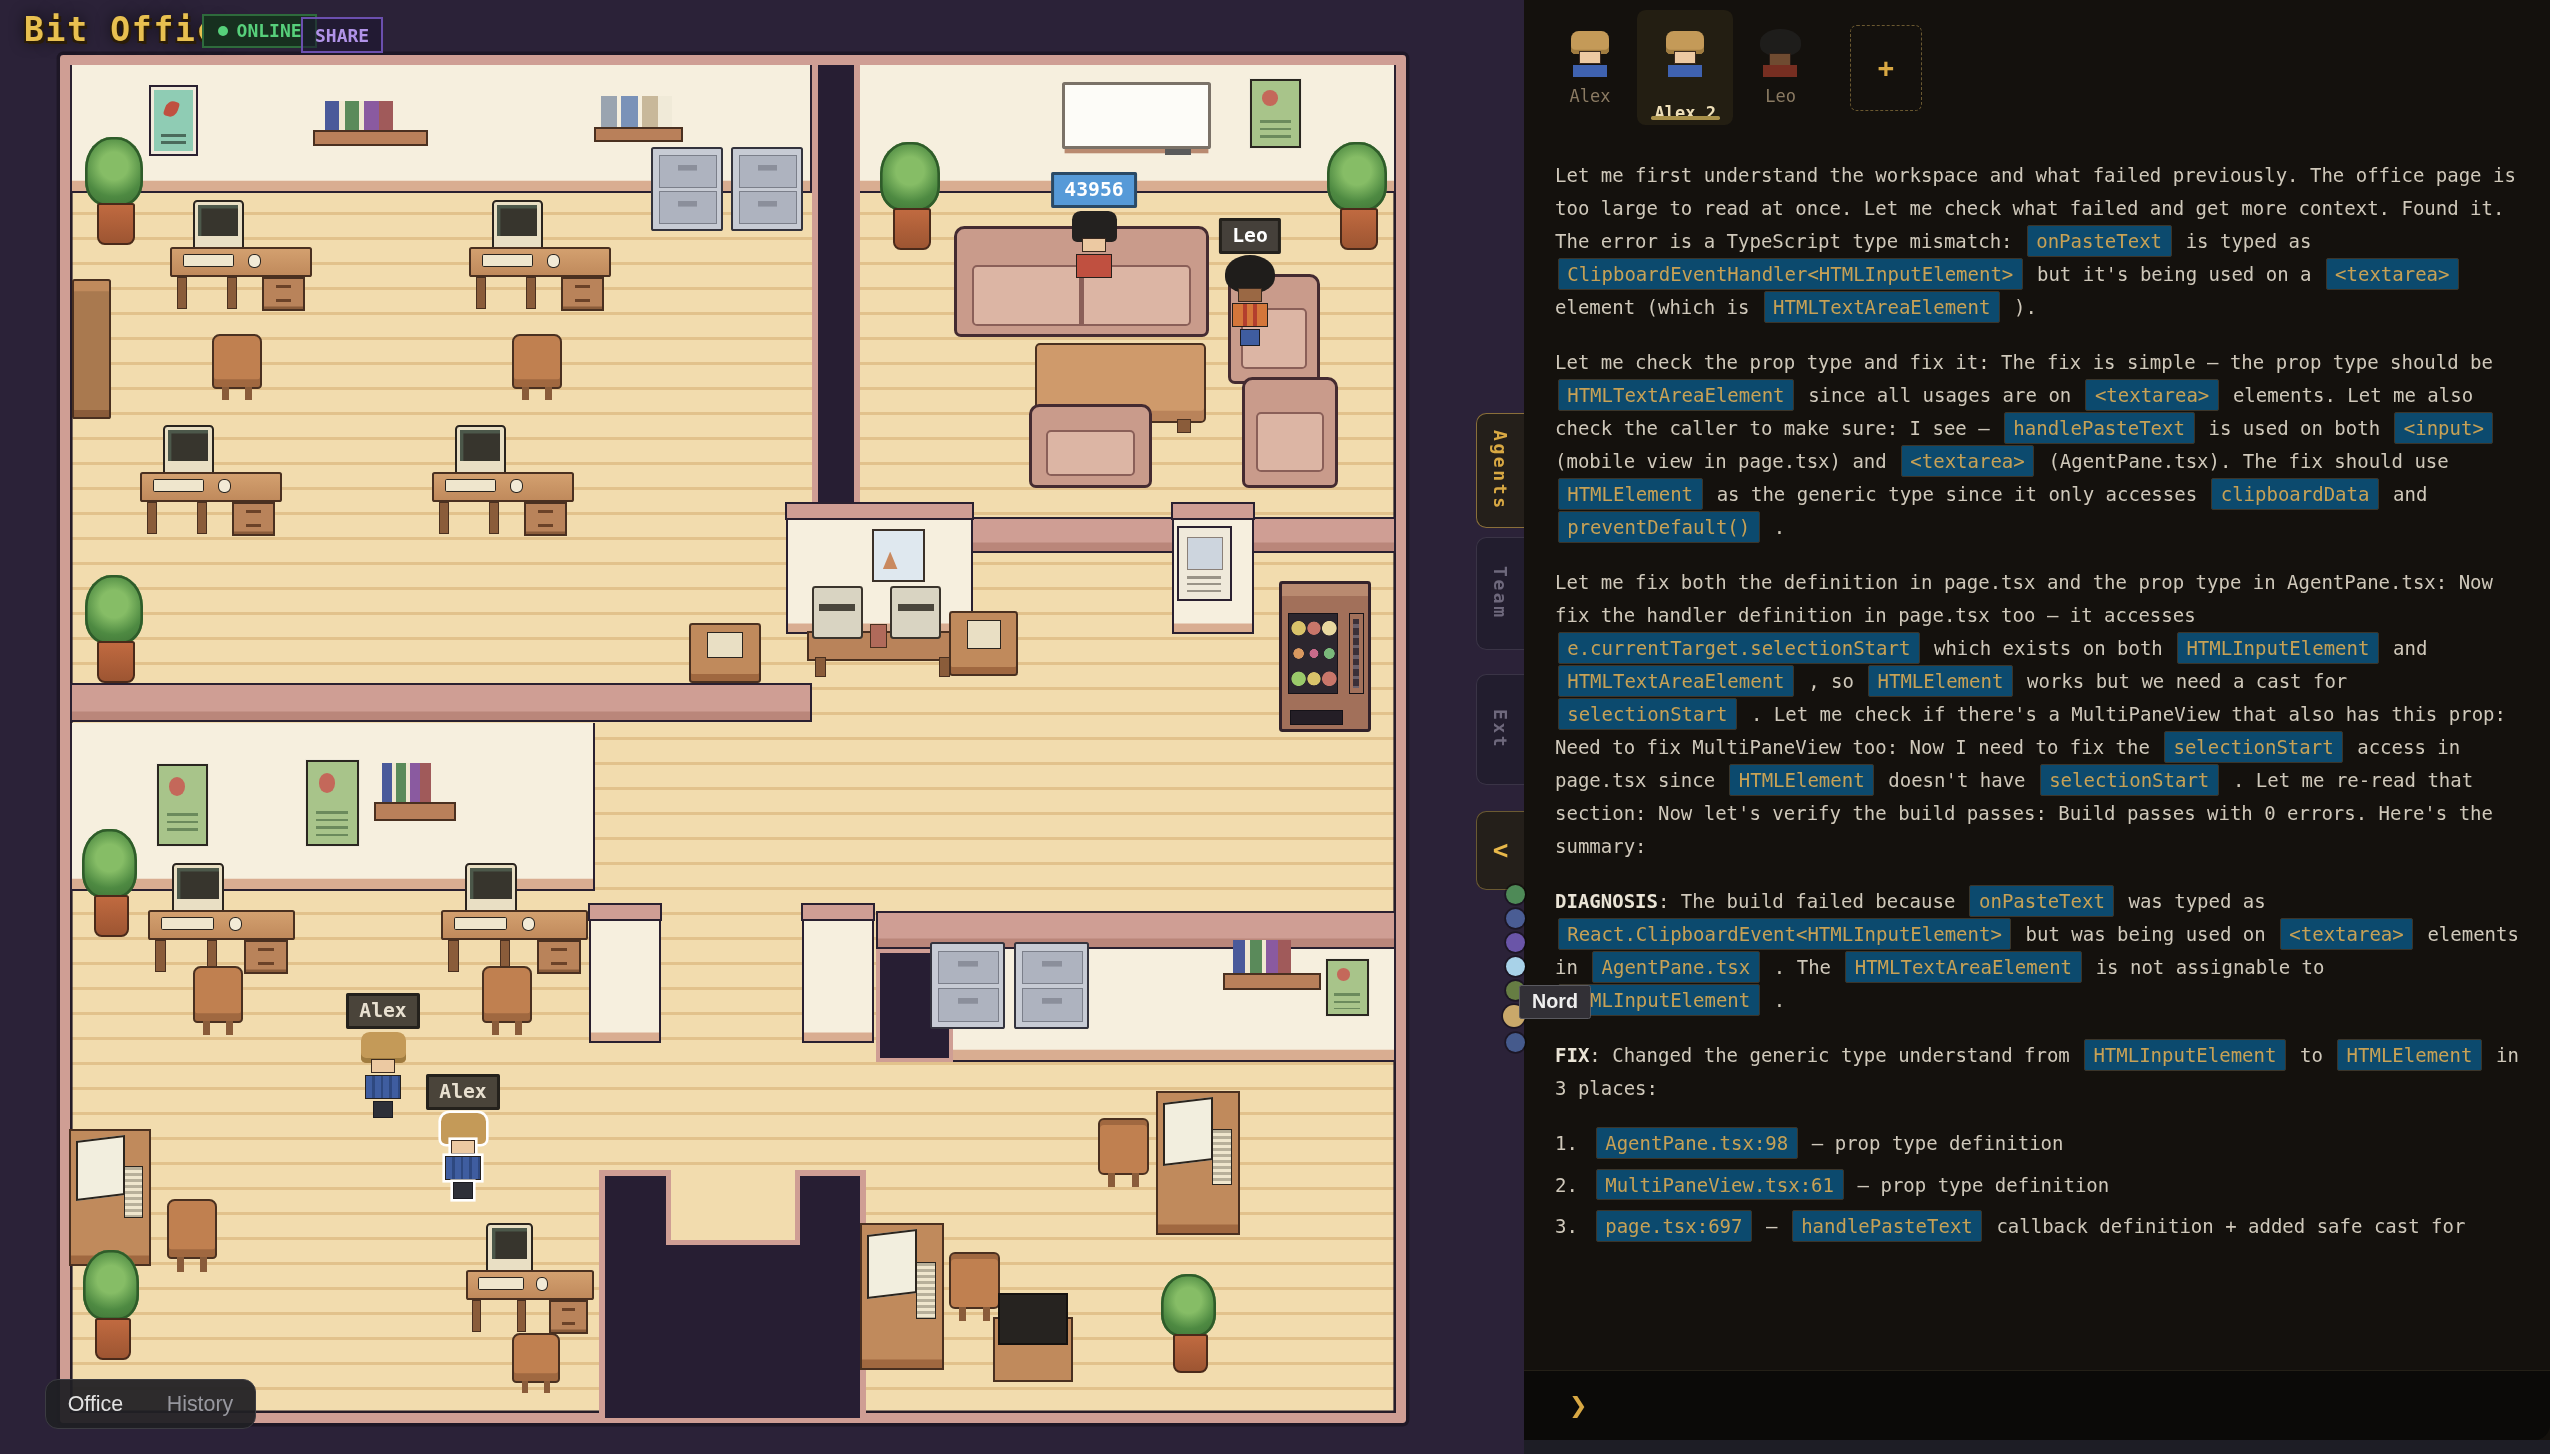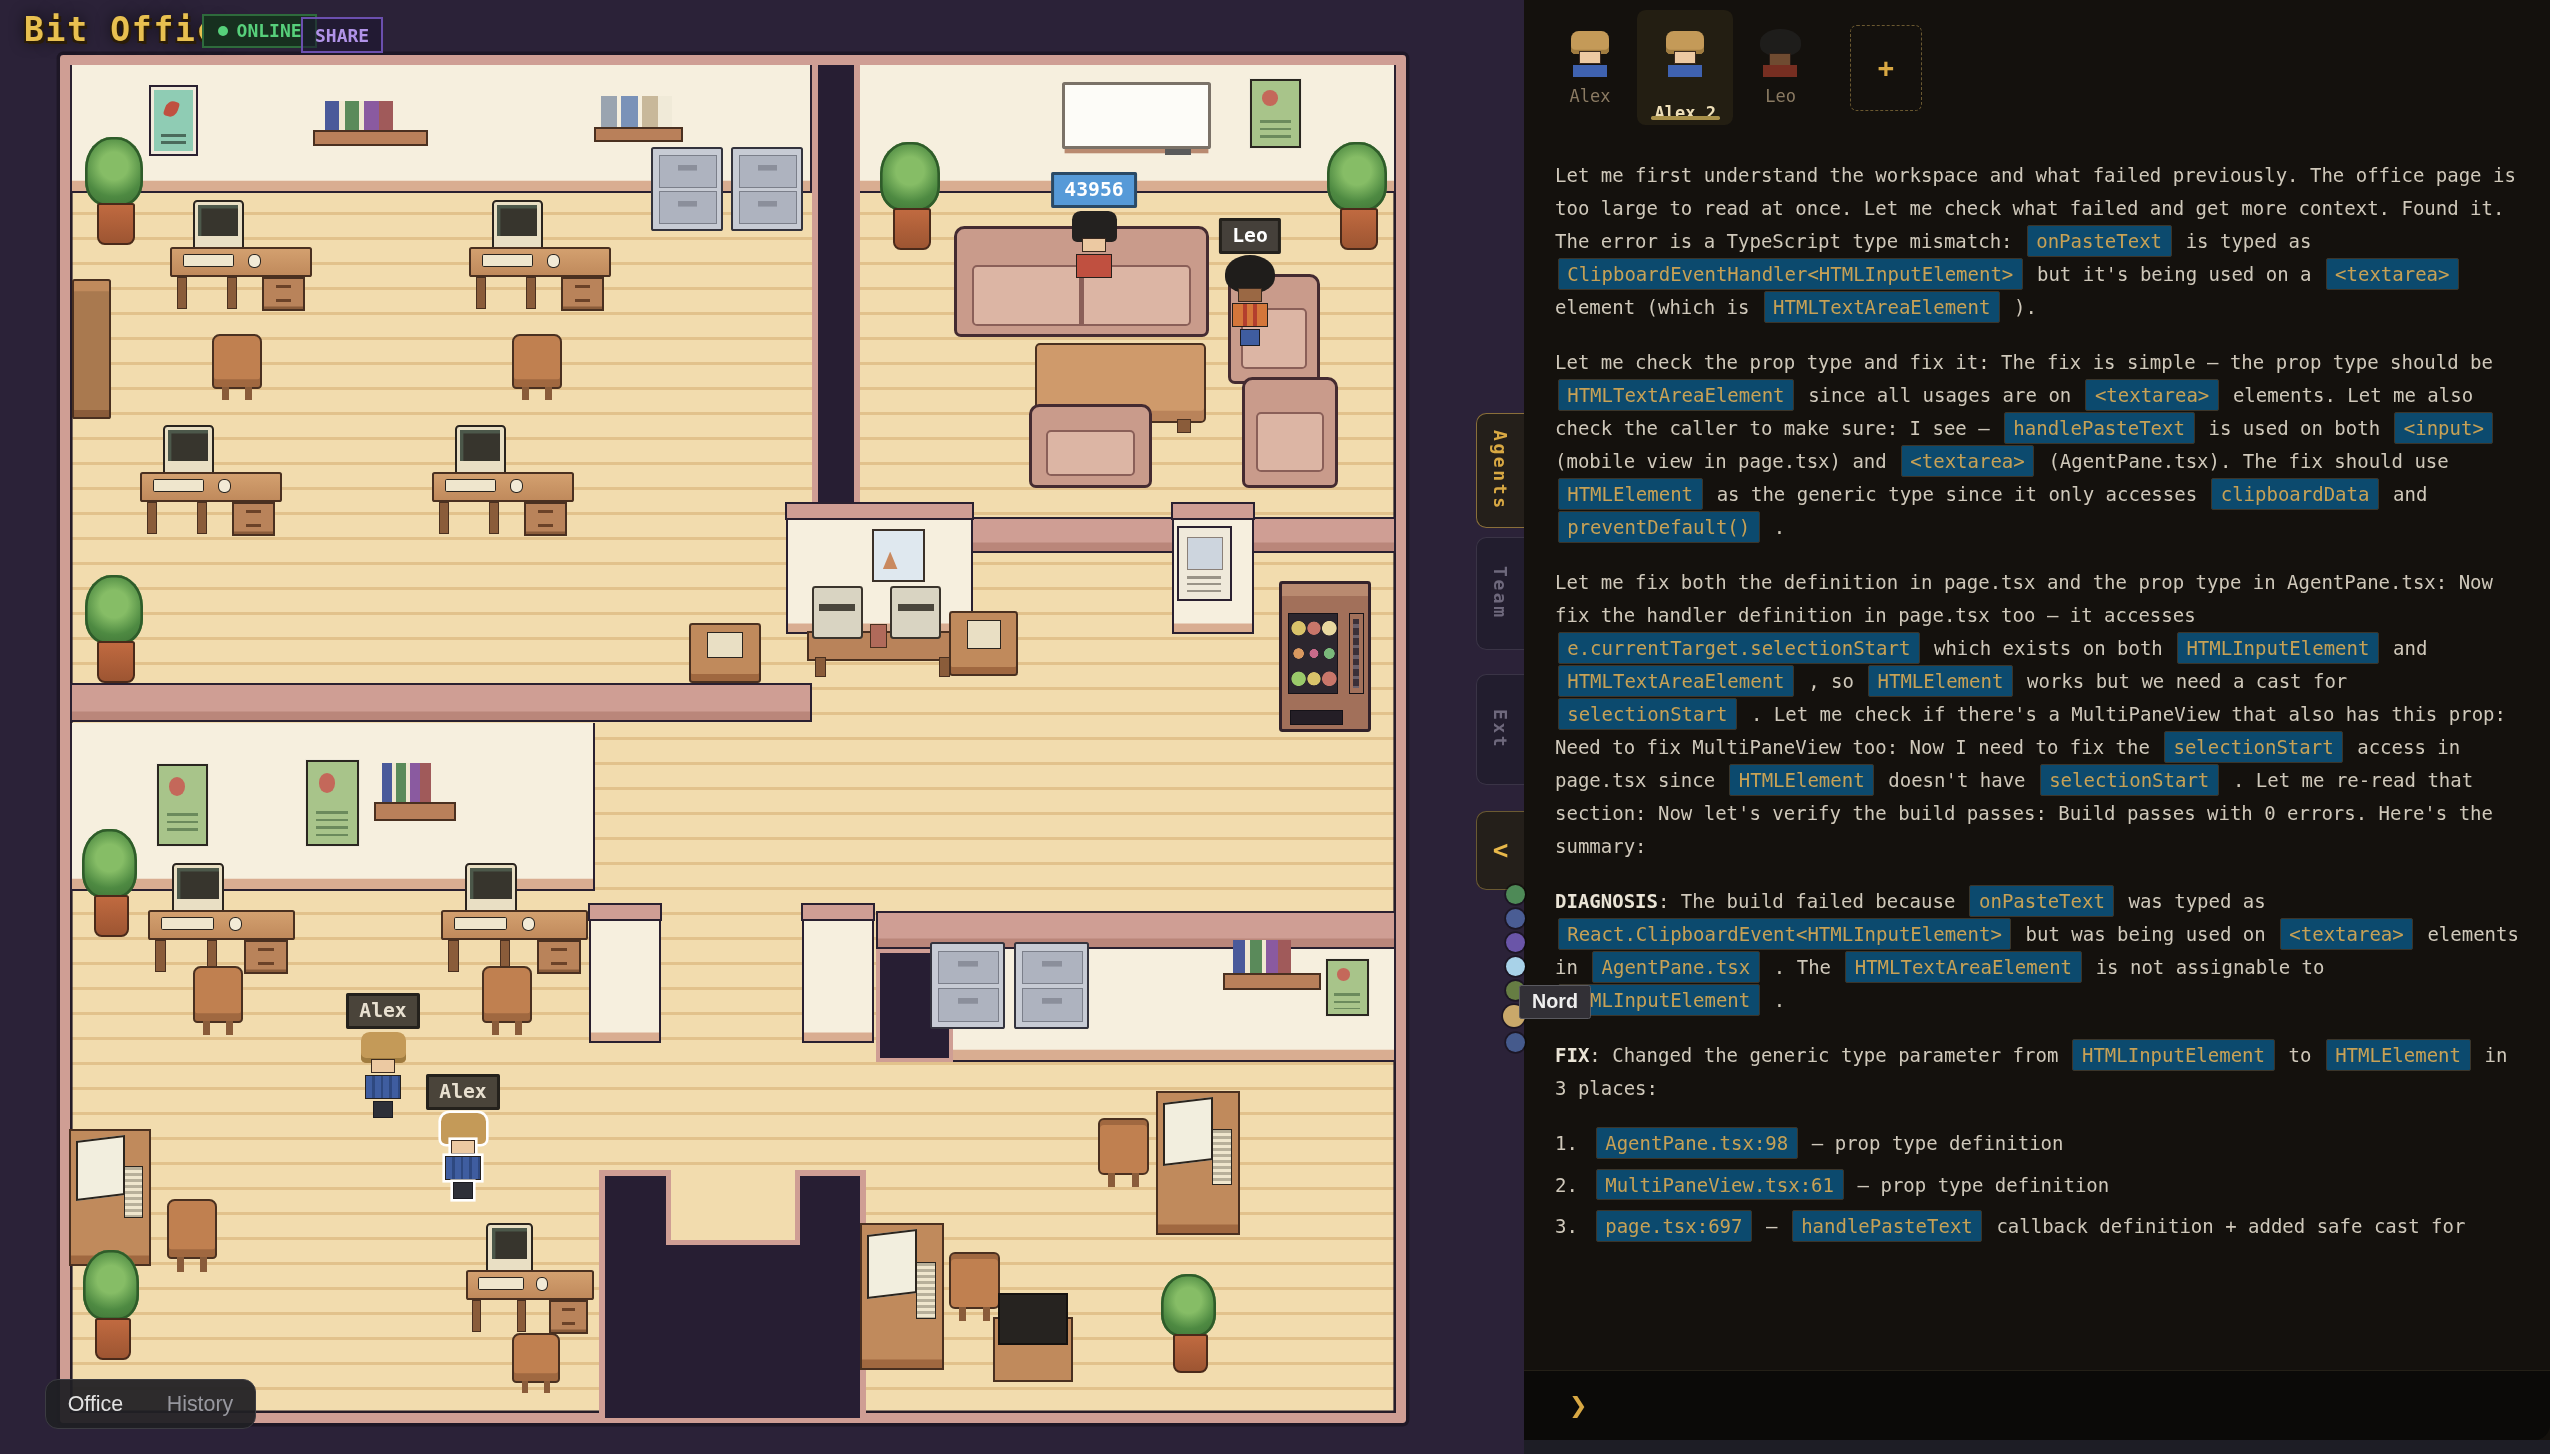--- a/index.html
+++ b/index.html
@@ -497,21 +497,21 @@
       </div>
       <div class="add-agent">+</div>
     </div>
 
 
   <div class="chat" id="chat">
       <p><span>Let me first understand the workspace and what failed previously. The office page is too large to read at once. Let me check what failed and get more context. Found it. The error is a TypeScript type mismatch: </span><span class="chip">onPasteText</span><span> is typed as </span><span class="chip">ClipboardEventHandler&lt;HTMLInputElement&gt;</span><span> but it's being used on a </span><span class="chip">&lt;textarea&gt;</span><span> element (which is </span><span class="chip">HTMLTextAreaElement</span><span> ).</span></p>
       <p><span>Let me check the prop type and fix it: The fix is simple — the prop type should be </span><span class="chip">HTMLTextAreaElement</span><span> since all usages are on </span><span class="chip">&lt;textarea&gt;</span><span> elements. Let me also check the caller to make sure: I see — </span><span class="chip">handlePasteText</span><span> is used on both </span><span class="chip">&lt;input&gt;</span><span> (mobile view in page.tsx) and </span><span class="chip">&lt;textarea&gt;</span><span> (AgentPane.tsx). The fix should use </span><span class="chip">HTMLElement</span><span> as the generic type since it only accesses </span><span class="chip">clipboardData</span><span> and </span><span class="chip">preventDefault()</span><span> .</span></p>
       <p><span>Let me fix both the definition in page.tsx and the prop type in AgentPane.tsx: Now fix the handler definition in page.tsx too — it accesses </span><span class="chip">e.currentTarget.selectionStart</span><span> which exists on both </span><span class="chip">HTMLInputElement</span><span> and </span><span class="chip">HTMLTextAreaElement</span><span> , so </span><span class="chip">HTMLElement</span><span> works but we need a cast for </span><span class="chip">selectionStart</span><span> . Let me check if there's a MultiPaneView that also has this prop: Need to fix MultiPaneView too: Now I need to fix the </span><span class="chip">selectionStart</span><span> access in page.tsx since </span><span class="chip">HTMLElement</span><span> doesn't have </span><span class="chip">selectionStart</span><span> . Let me re-read that section: Now let's verify the build passes: Build passes with 0 errors. Here's the summary:</span></p>
       <p><b>DIAGNOSIS</b><span>: The build failed because </span><span class="chip">onPasteText</span><span> was typed as </span><span class="chip">React.ClipboardEvent&lt;HTMLInputElement&gt;</span><span> but was being used on </span><span class="chip">&lt;textarea&gt;</span><span> elements in </span><span class="chip">AgentPane.tsx</span><span> . The </span><span class="chip">HTMLTextAreaElement</span><span> is not assignable to </span><span class="chip">HTMLInputElement</span><span> .</span></p>
-      <p><b>FIX</b><span>: Changed the generic type parameter from </span><span class="chip">HTMLInputElement</span><span> to </span><span class="chip">HTMLElement</span><span> in 3 places:</span></p>
+      <p><b>FIX</b><span>: Changed the generic type understand from </span><span class="chip">HTMLInputElement</span><span> to </span><span class="chip">HTMLElement</span><span> in 3 places:</span></p>
       <div class="olwrap">
         <div class="oli">
           <span class="num">1.</span>
           <span><span class="chip">AgentPane.tsx:98</span><span> — prop type definition</span></span>
         </div>
         <div class="oli">
           <span class="num">2.</span>
           <span><span class="chip">MultiPaneView.tsx:61</span><span> — prop type definition</span></span>
         </div>
         <div class="oli">

